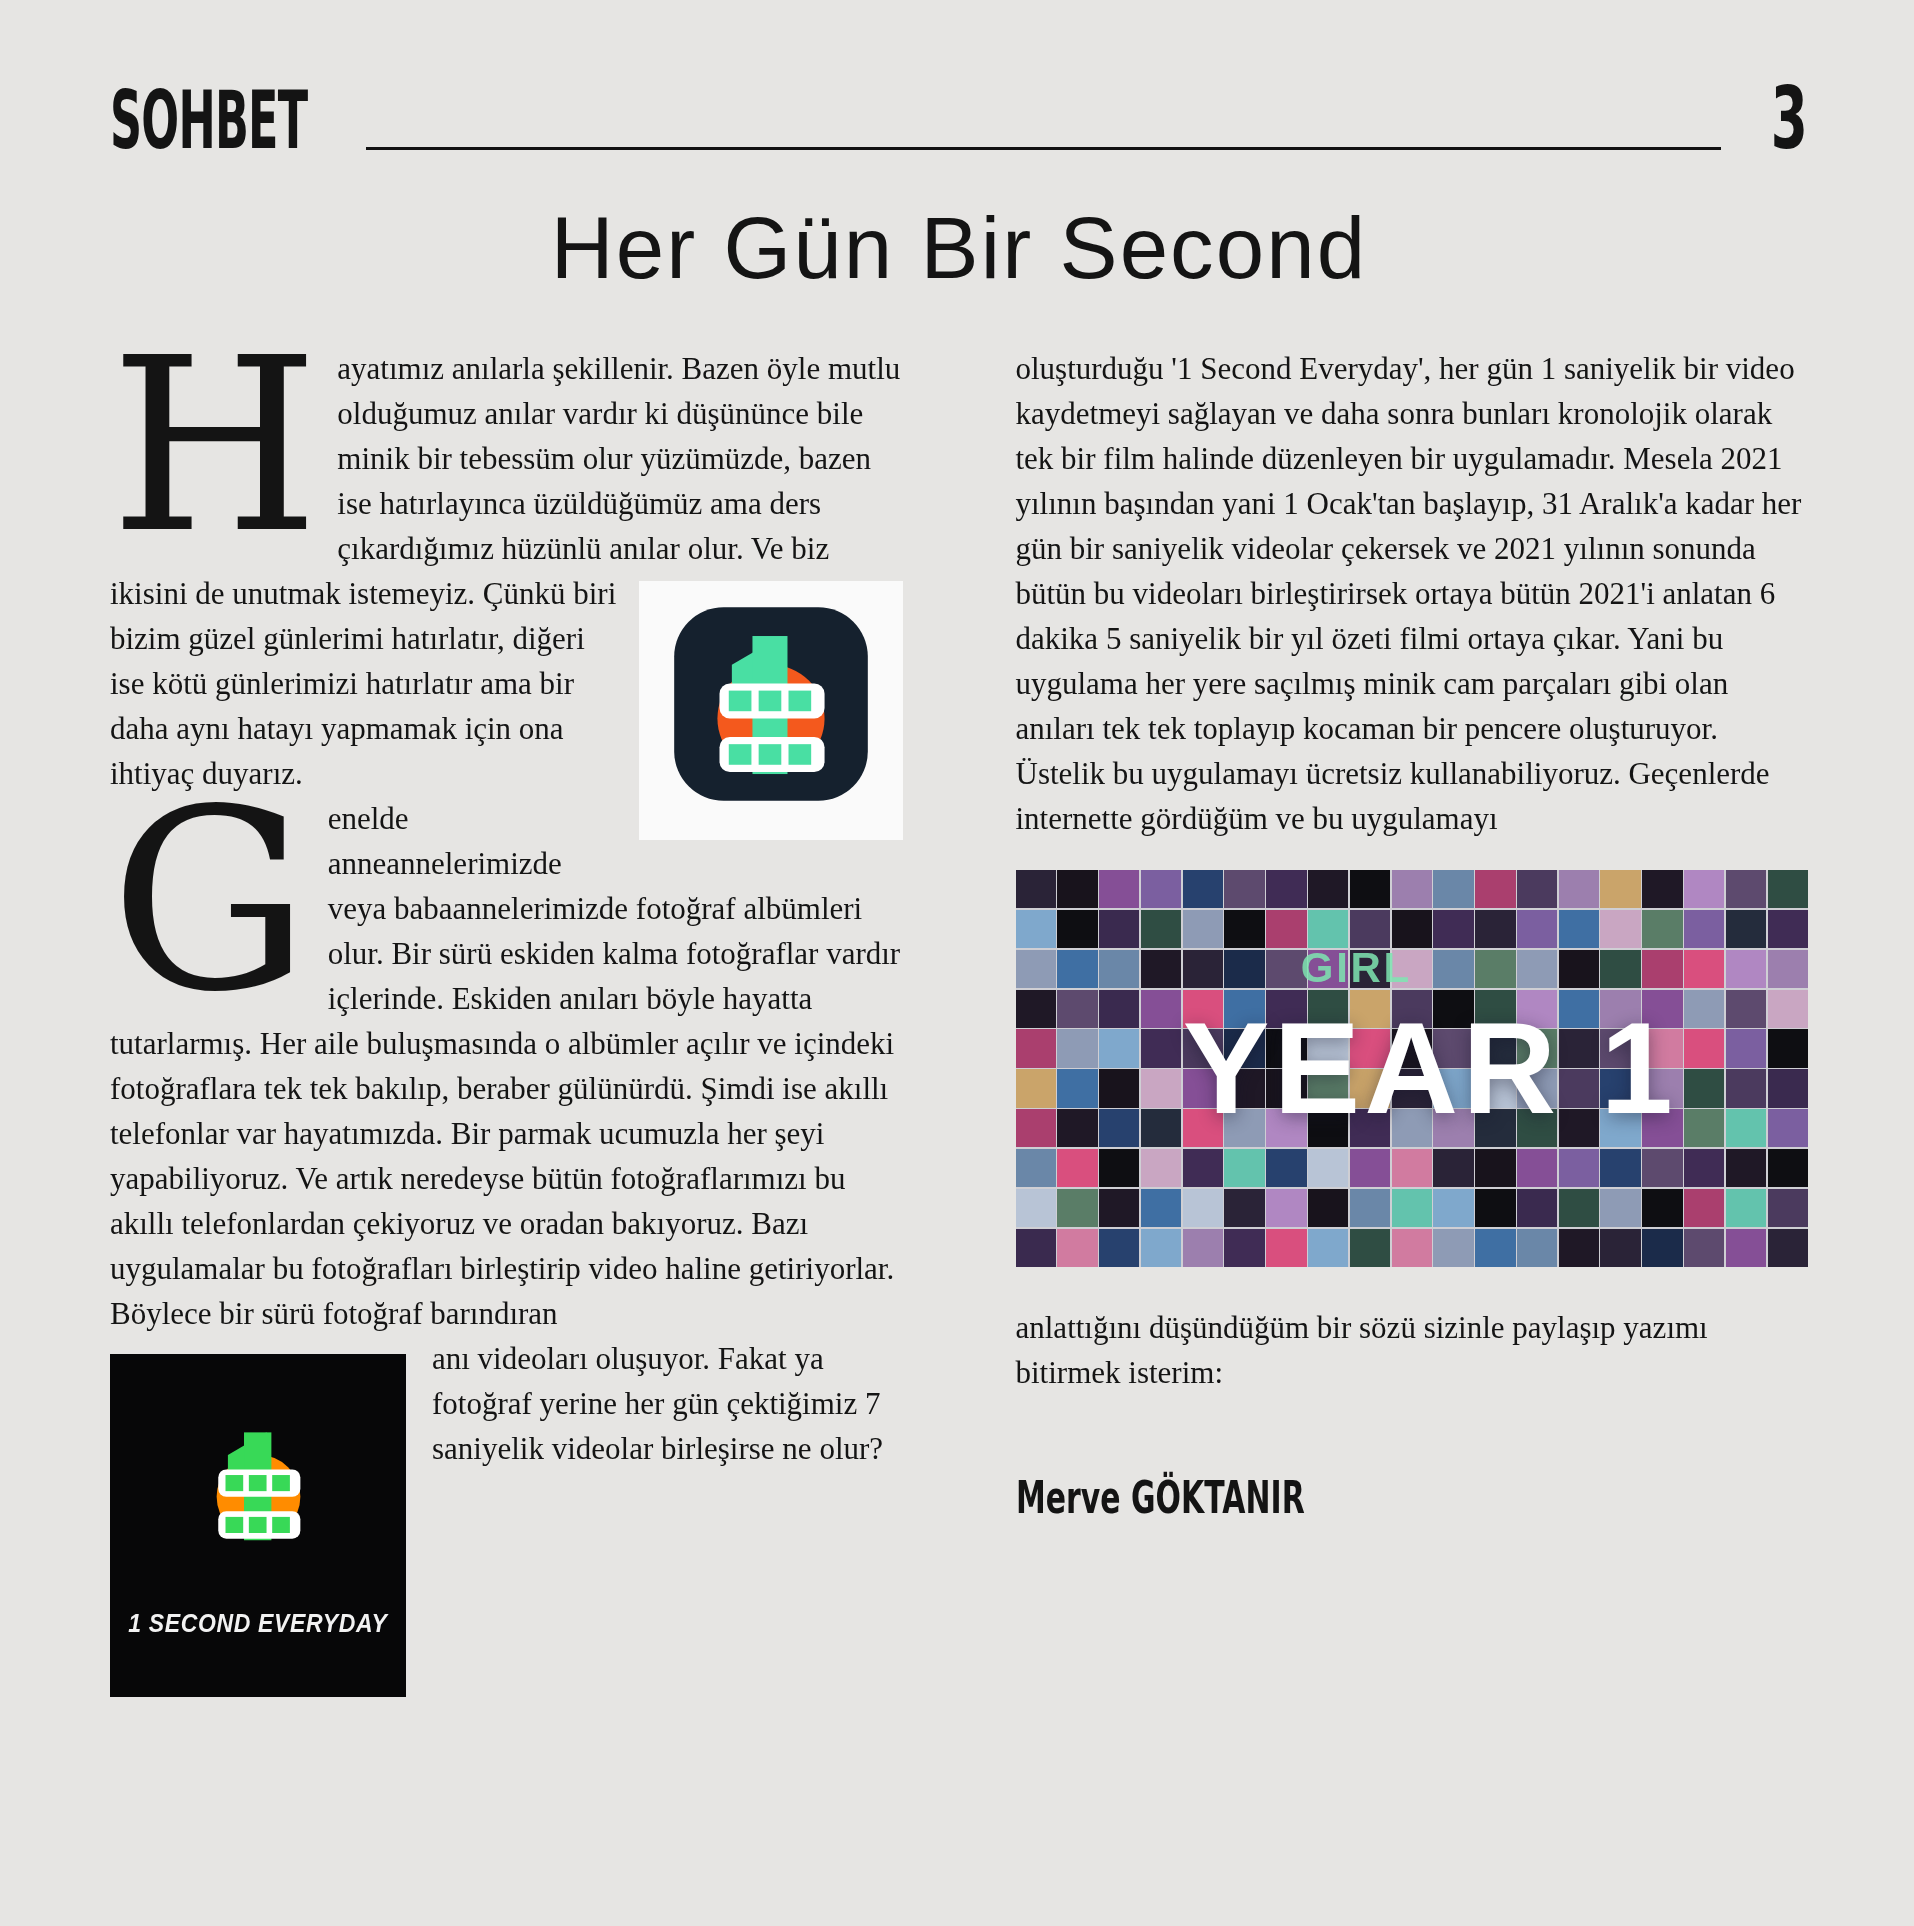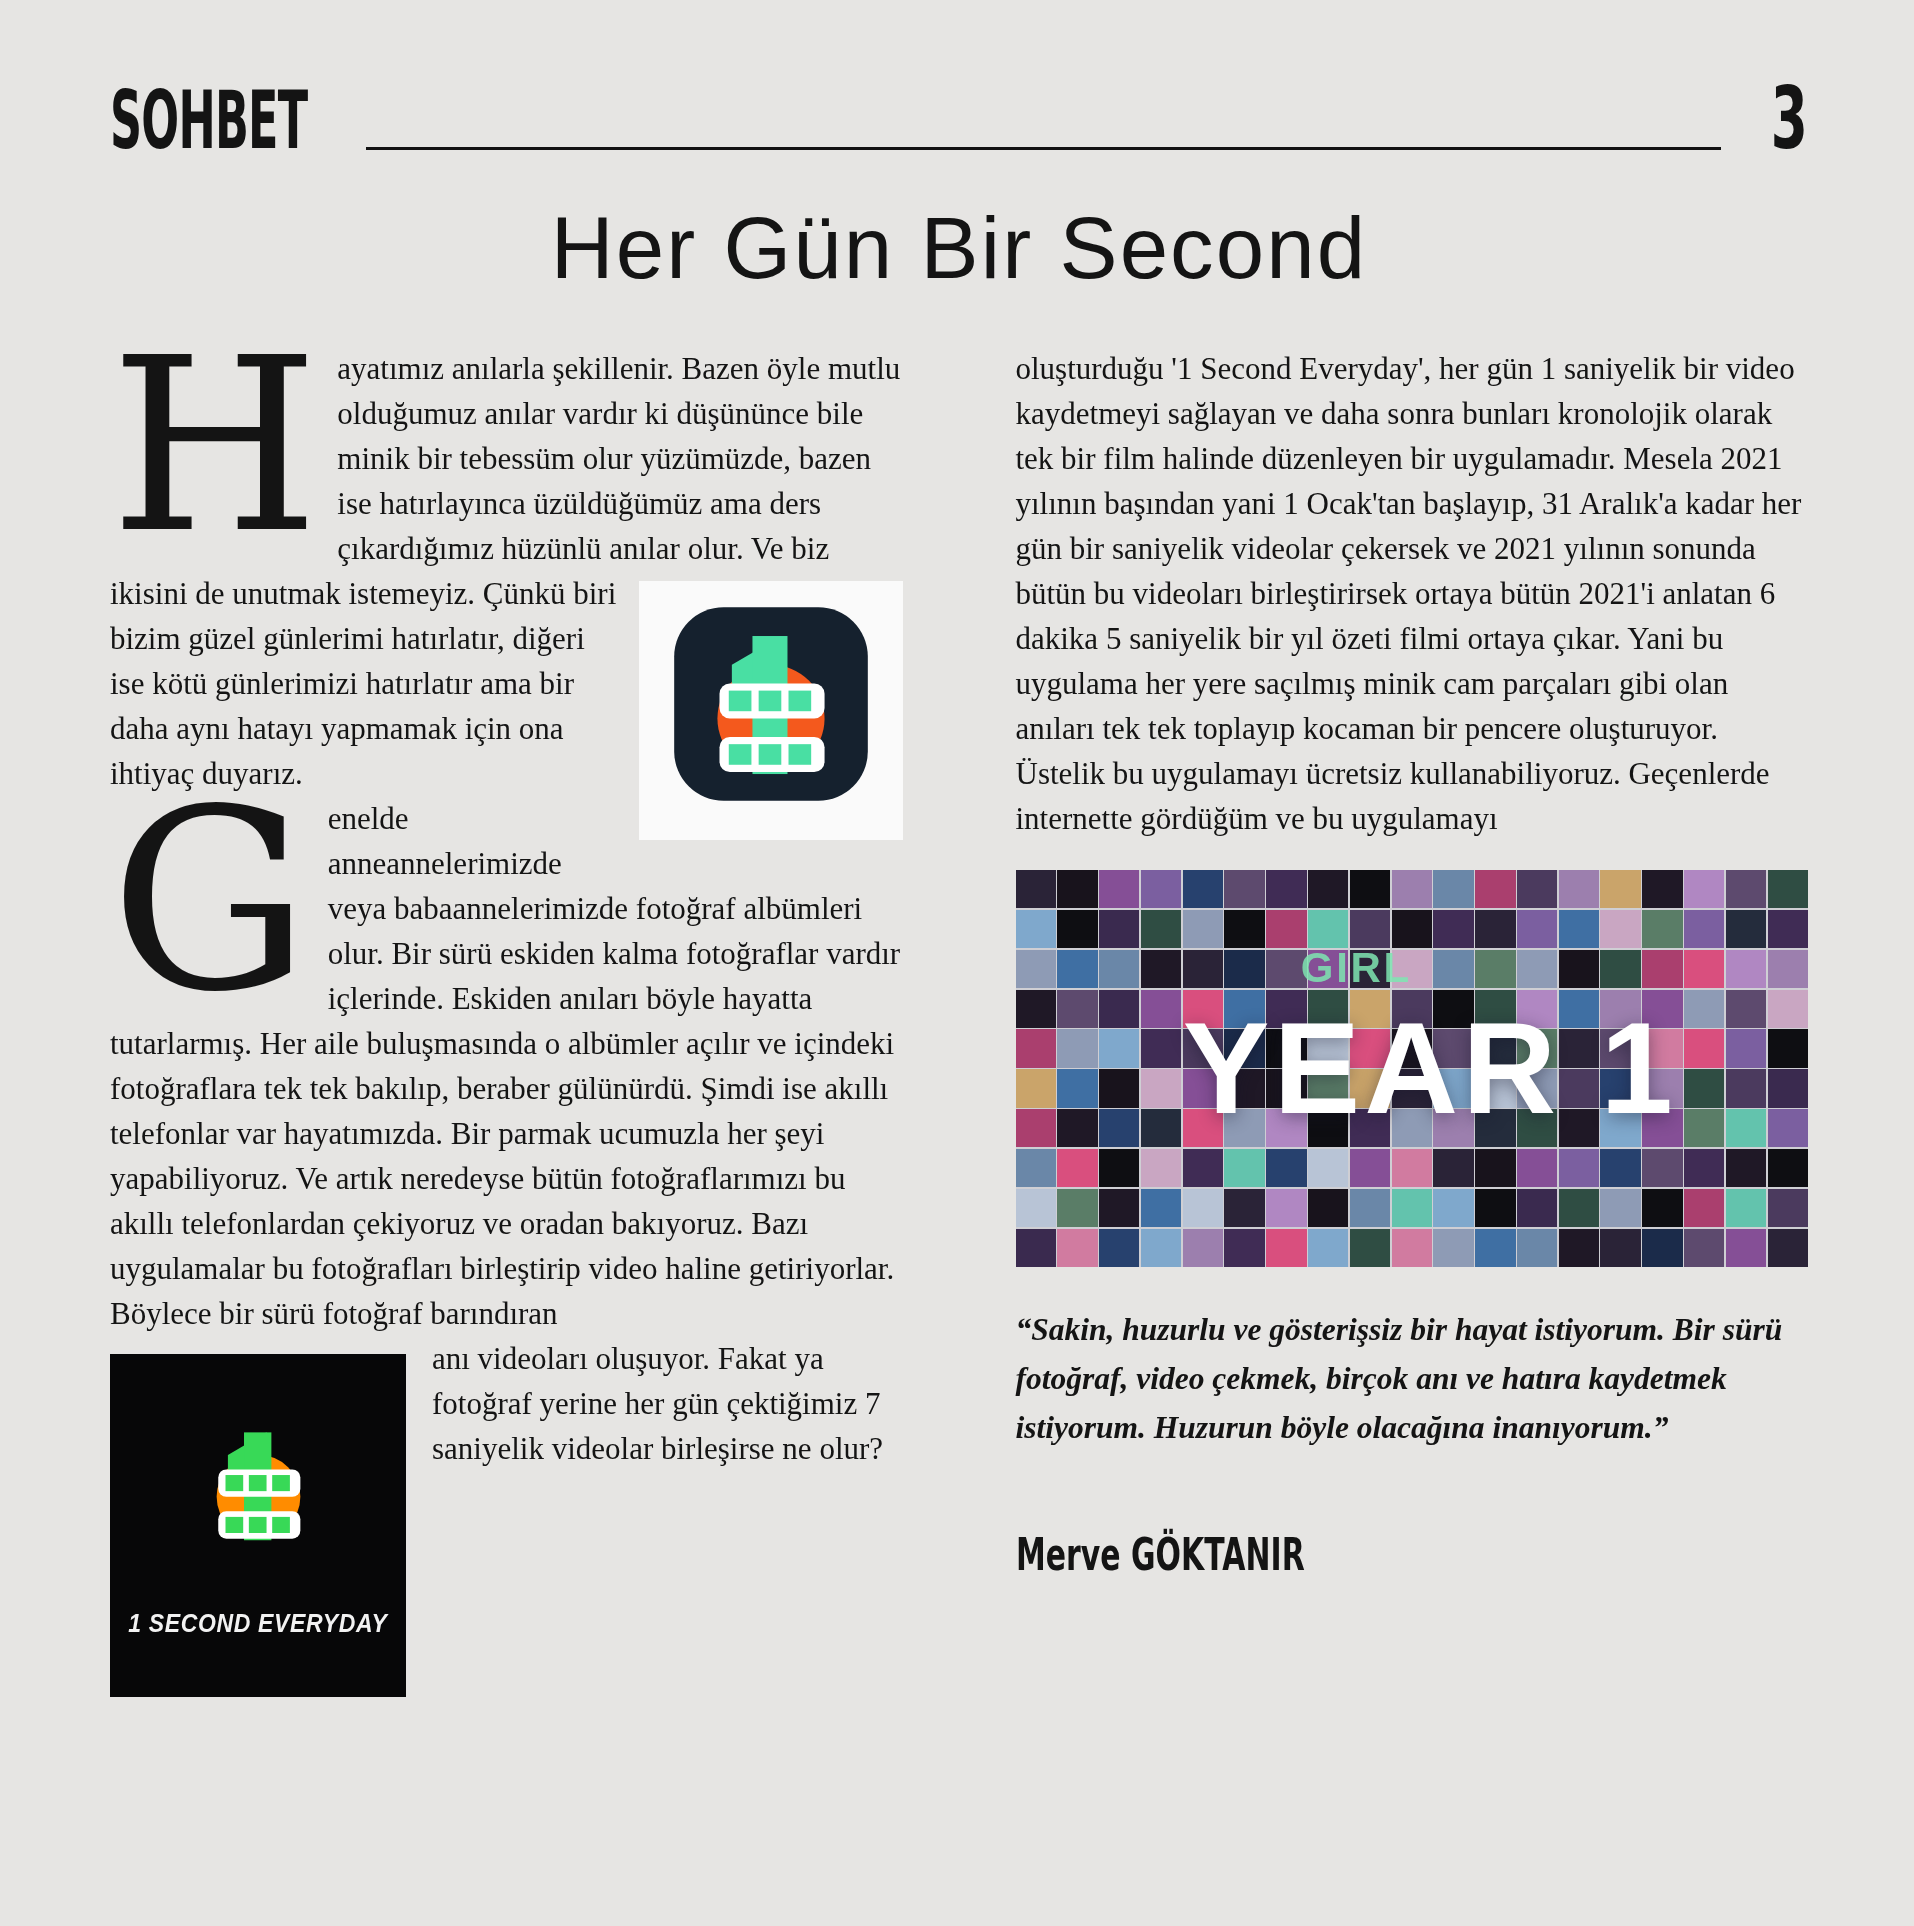--- a/index.html
+++ b/index.html
@@ -361,21 +361,21 @@
           <div class="tile" style="background:#1f1826"></div>
           <div class="tile" style="background:#2a2337"></div>
           <div class="tile" style="background:#1b2b4a"></div>
           <div class="tile" style="background:#5d4a6e"></div>
           <div class="tile" style="background:#854f96"></div>
           <div class="tile" style="background:#2a2337"></div>
         <div class="collage-girl">GIRL</div>
         <div class="collage-overlay">YEAR 1</div>
       </div>
 
-
-      <p class="pull-quote">“Sakin, huzurlu ve gösterişsiz bir hayat istiyorum. Bir sürü fotoğraf, video çekmek, birçok anı ve hatıra kaydetmek istiyorum. Huzurun böyle olacağına inanıyorum.”</p>
+      <p class="closing">anlattığını düşündüğüm bir sözü sizinle paylaşıp yazımı bitirmek isterim:</p>
+
 
       <div class="author">Merve GÖKTANIR</div>
     </div>
 
   </div>
 </div>
 
 
 </body></html>

